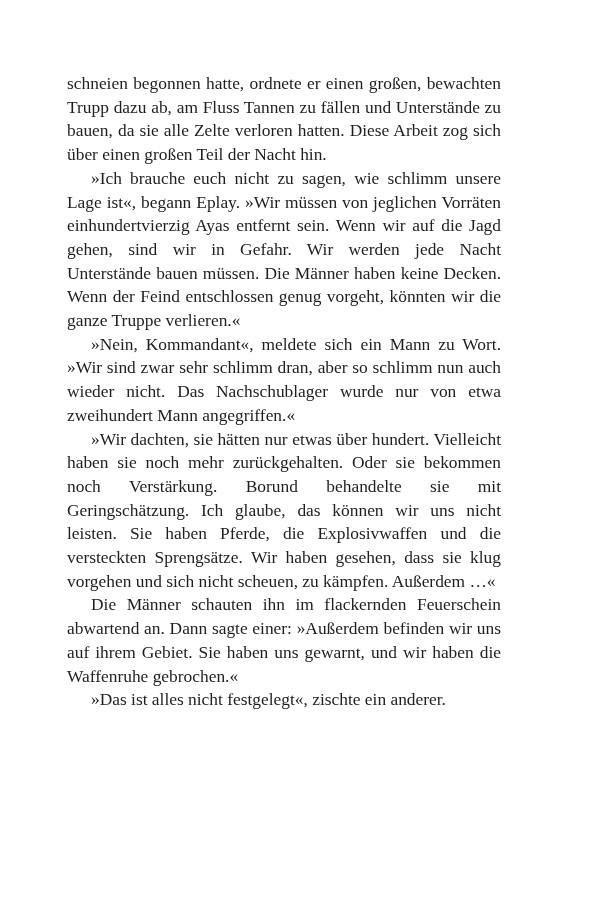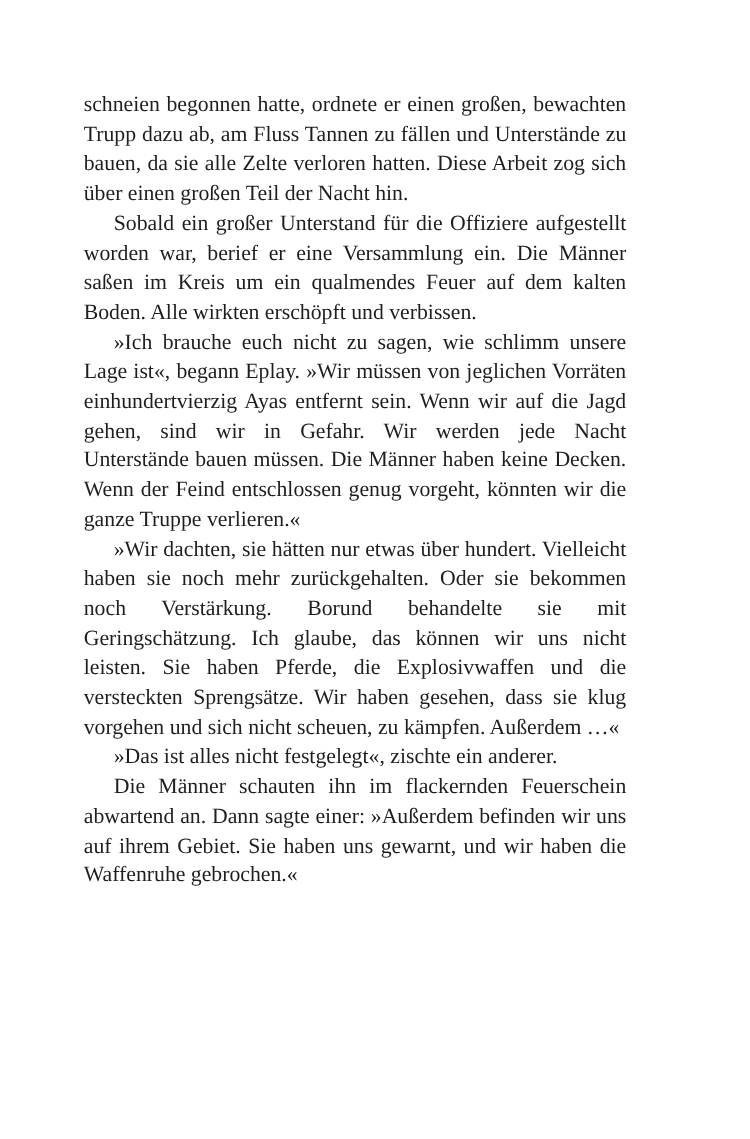--- a/index.html
+++ b/index.html
@@ -47,20 +47,20 @@
     letter-spacing: 1px;
     color: #1e1e1e;
   }
 </style>
 </head>
 <body>
 
 <div class="book-page">
   <div class="text-block">
       <p class="para" lang="de">schneien begonnen hatte, ordnete er einen großen, bewachten Trupp dazu ab, am Fluss Tannen zu fällen und Unterstände zu bauen, da sie alle Zelte verloren hatten. Diese Arbeit zog sich über einen großen Teil der Nacht hin.</p>
-      <p class="para indent" lang="de">Sobald ein großer Unterstand für die Offiziere aufgestellt worden war, berief er eine Versammlung ein. Die Männer saßen im Kreis um ein qualmendes Feuer auf dem kalten Boden. Alle wirkten erschöpft und verbissen.</p>
       <p class="para indent" lang="de">»Ich brauche euch nicht zu sagen, wie schlimm unsere Lage ist«, begann Eplay. »Wir müssen von jeglichen Vorräten einhundertvierzig Ayas entfernt sein. Wenn wir auf die Jagd gehen, sind wir in Gefahr. Wir werden jede Nacht Unterstände bauen müssen. Die Männer haben keine Decken. Wenn der Feind entschlossen genug vorgeht, könnten wir die ganze Truppe verlieren.«</p>
+      <p class="para indent" lang="de">»Nein, Kommandant«, meldete sich ein Mann zu Wort. »Wir sind zwar sehr schlimm dran, aber so schlimm nun auch wieder nicht. Das Nachschublager wurde nur von etwa zweihundert Mann angegriffen.«</p>
       <p class="para indent" lang="de">»Wir dachten, sie hätten nur etwas über hundert. Vielleicht haben sie noch mehr zurückgehalten. Oder sie bekommen noch Verstärkung. Borund behandelte sie mit Geringschätzung. Ich glaube, das können wir uns nicht leisten. Sie haben Pferde, die Explosivwaffen und die versteckten Sprengsätze. Wir haben gesehen, dass sie klug vorgehen und sich nicht scheuen, zu kämpfen. Außerdem …«</p>
+      <p class="para indent" lang="de">Die Männer schauten ihn im flackernden Feuerschein abwartend an. Dann sagte einer: »Außerdem befinden wir uns auf ihrem Gebiet. Sie haben uns gewarnt, und wir haben die Waffenruhe gebrochen.«</p>
       <p class="para indent" lang="de">»Das ist alles nicht festgelegt«, zischte ein anderer.</p>
-      <p class="para indent" lang="de">Die Männer schauten ihn im flackernden Feuerschein abwartend an. Dann sagte einer: »Außerdem befinden wir uns auf ihrem Gebiet. Sie haben uns gewarnt, und wir haben die Waffenruhe gebrochen.«</p>
     </div>
   <div class="page-number">30</div>
 </div>
 
 </body></html>

